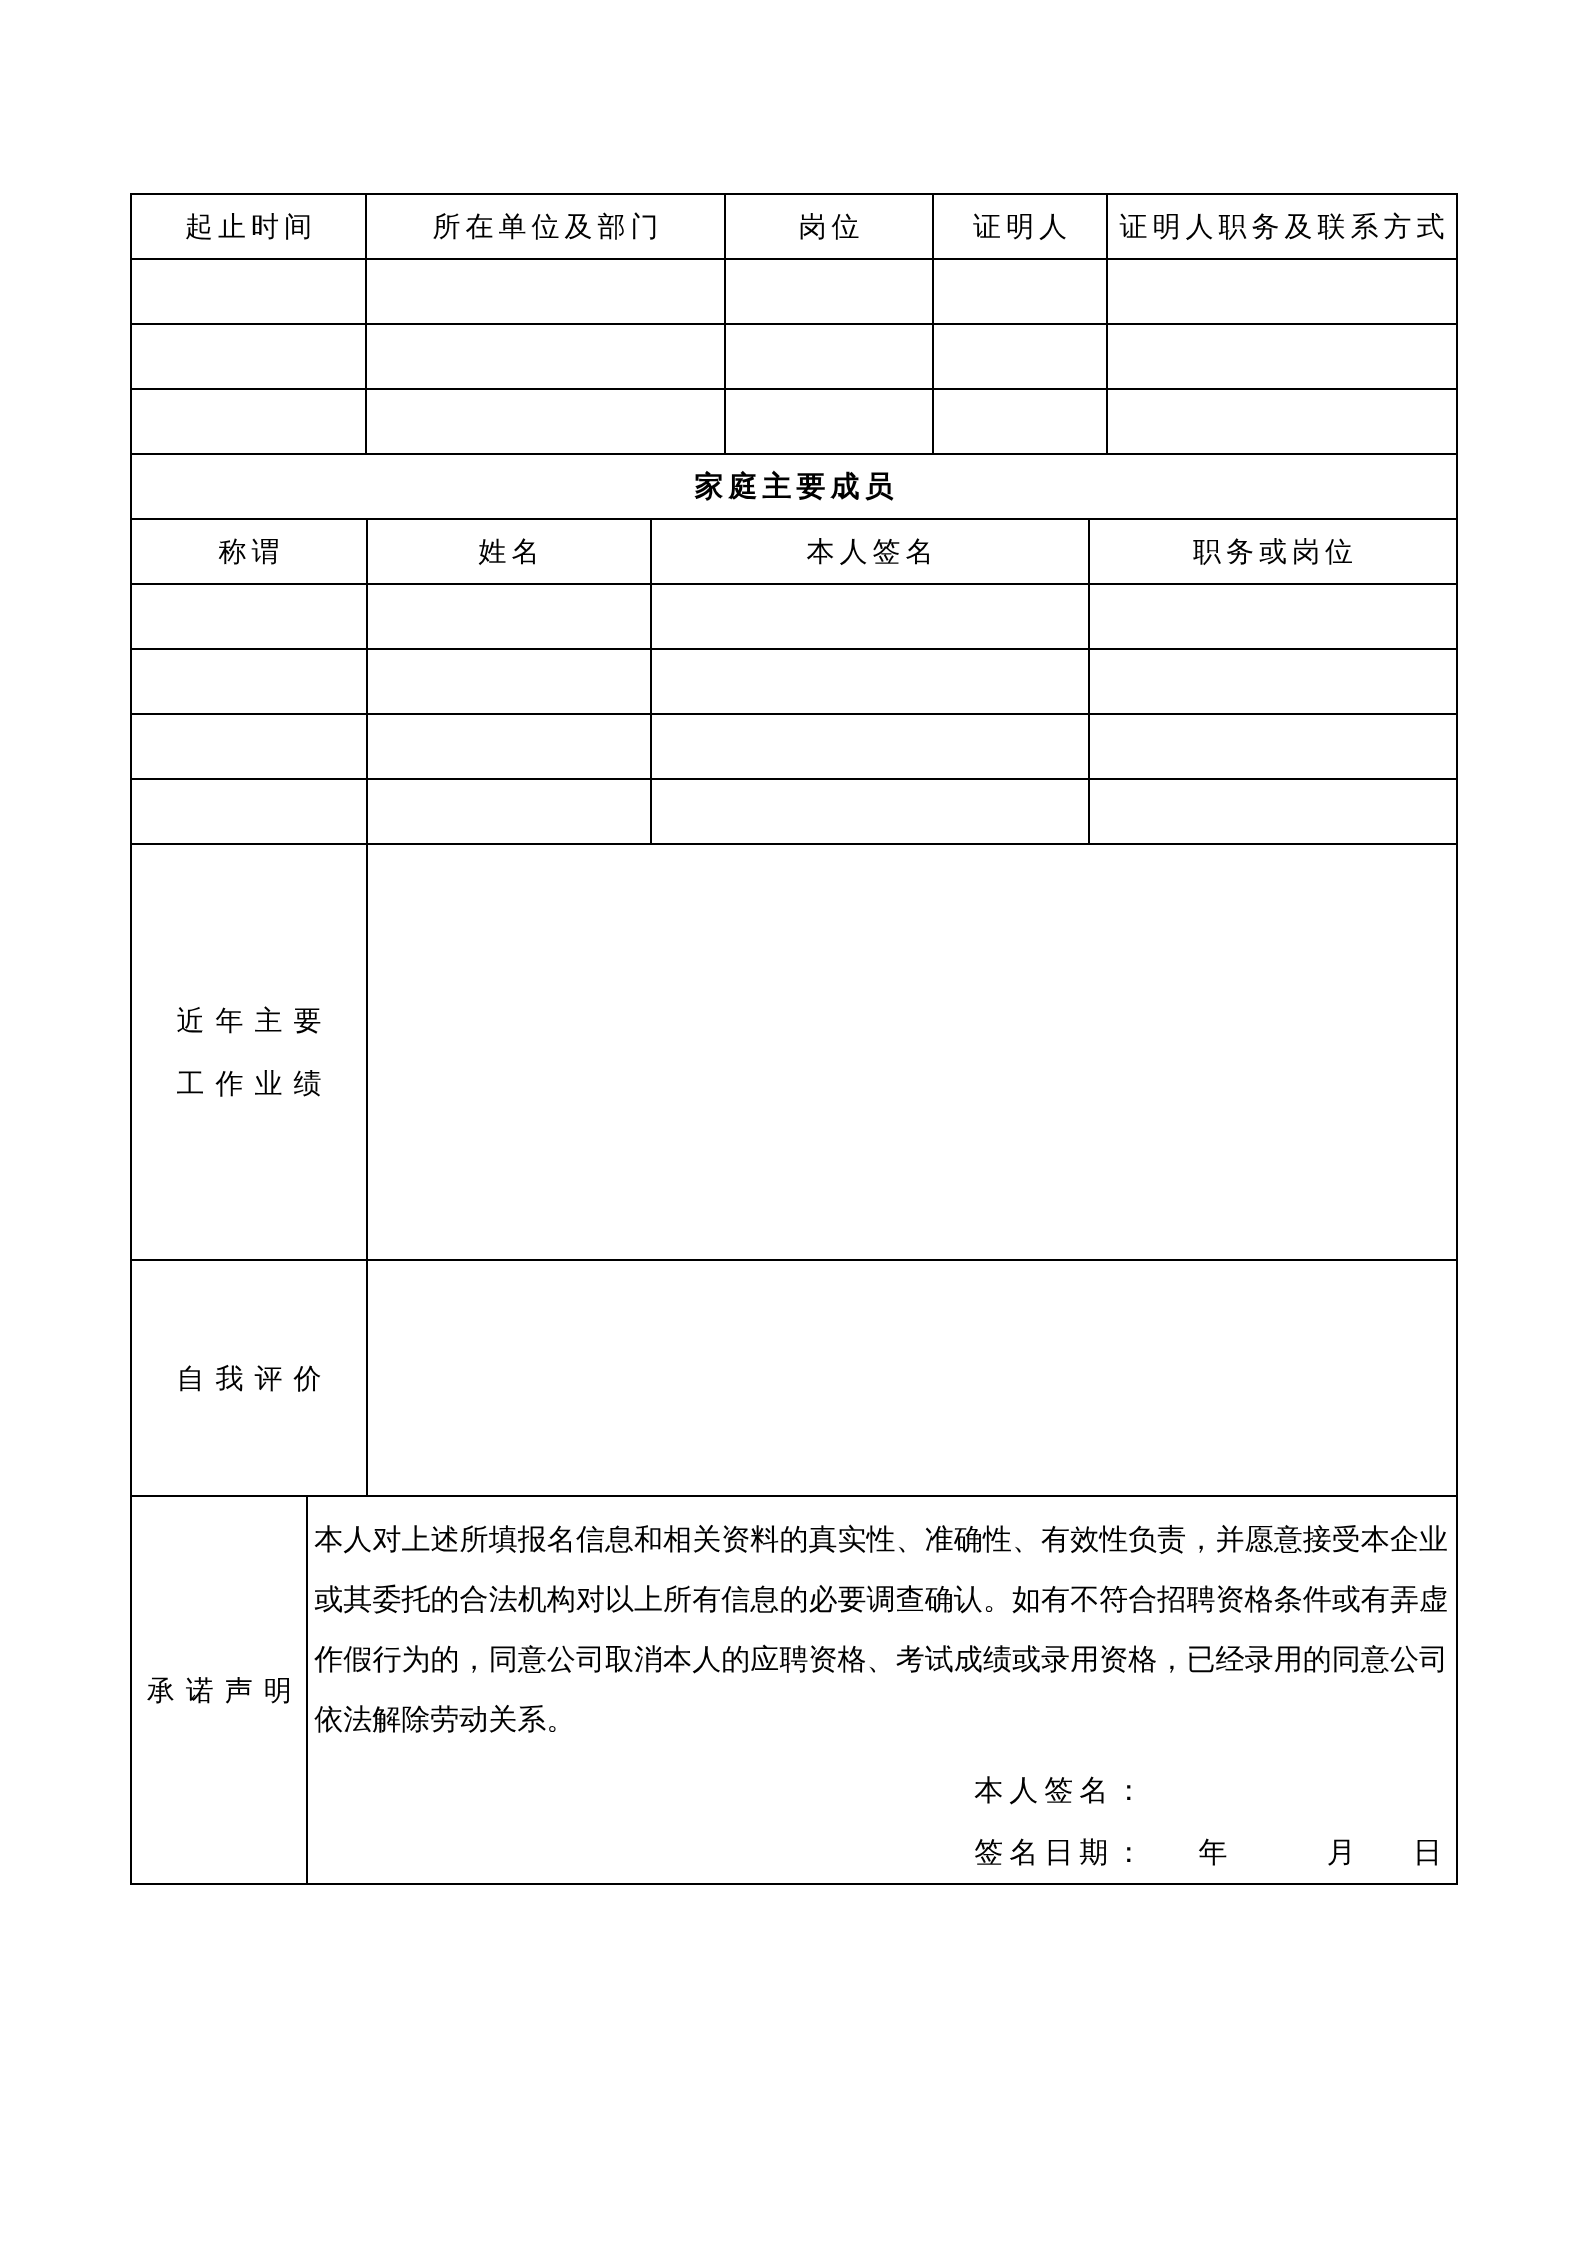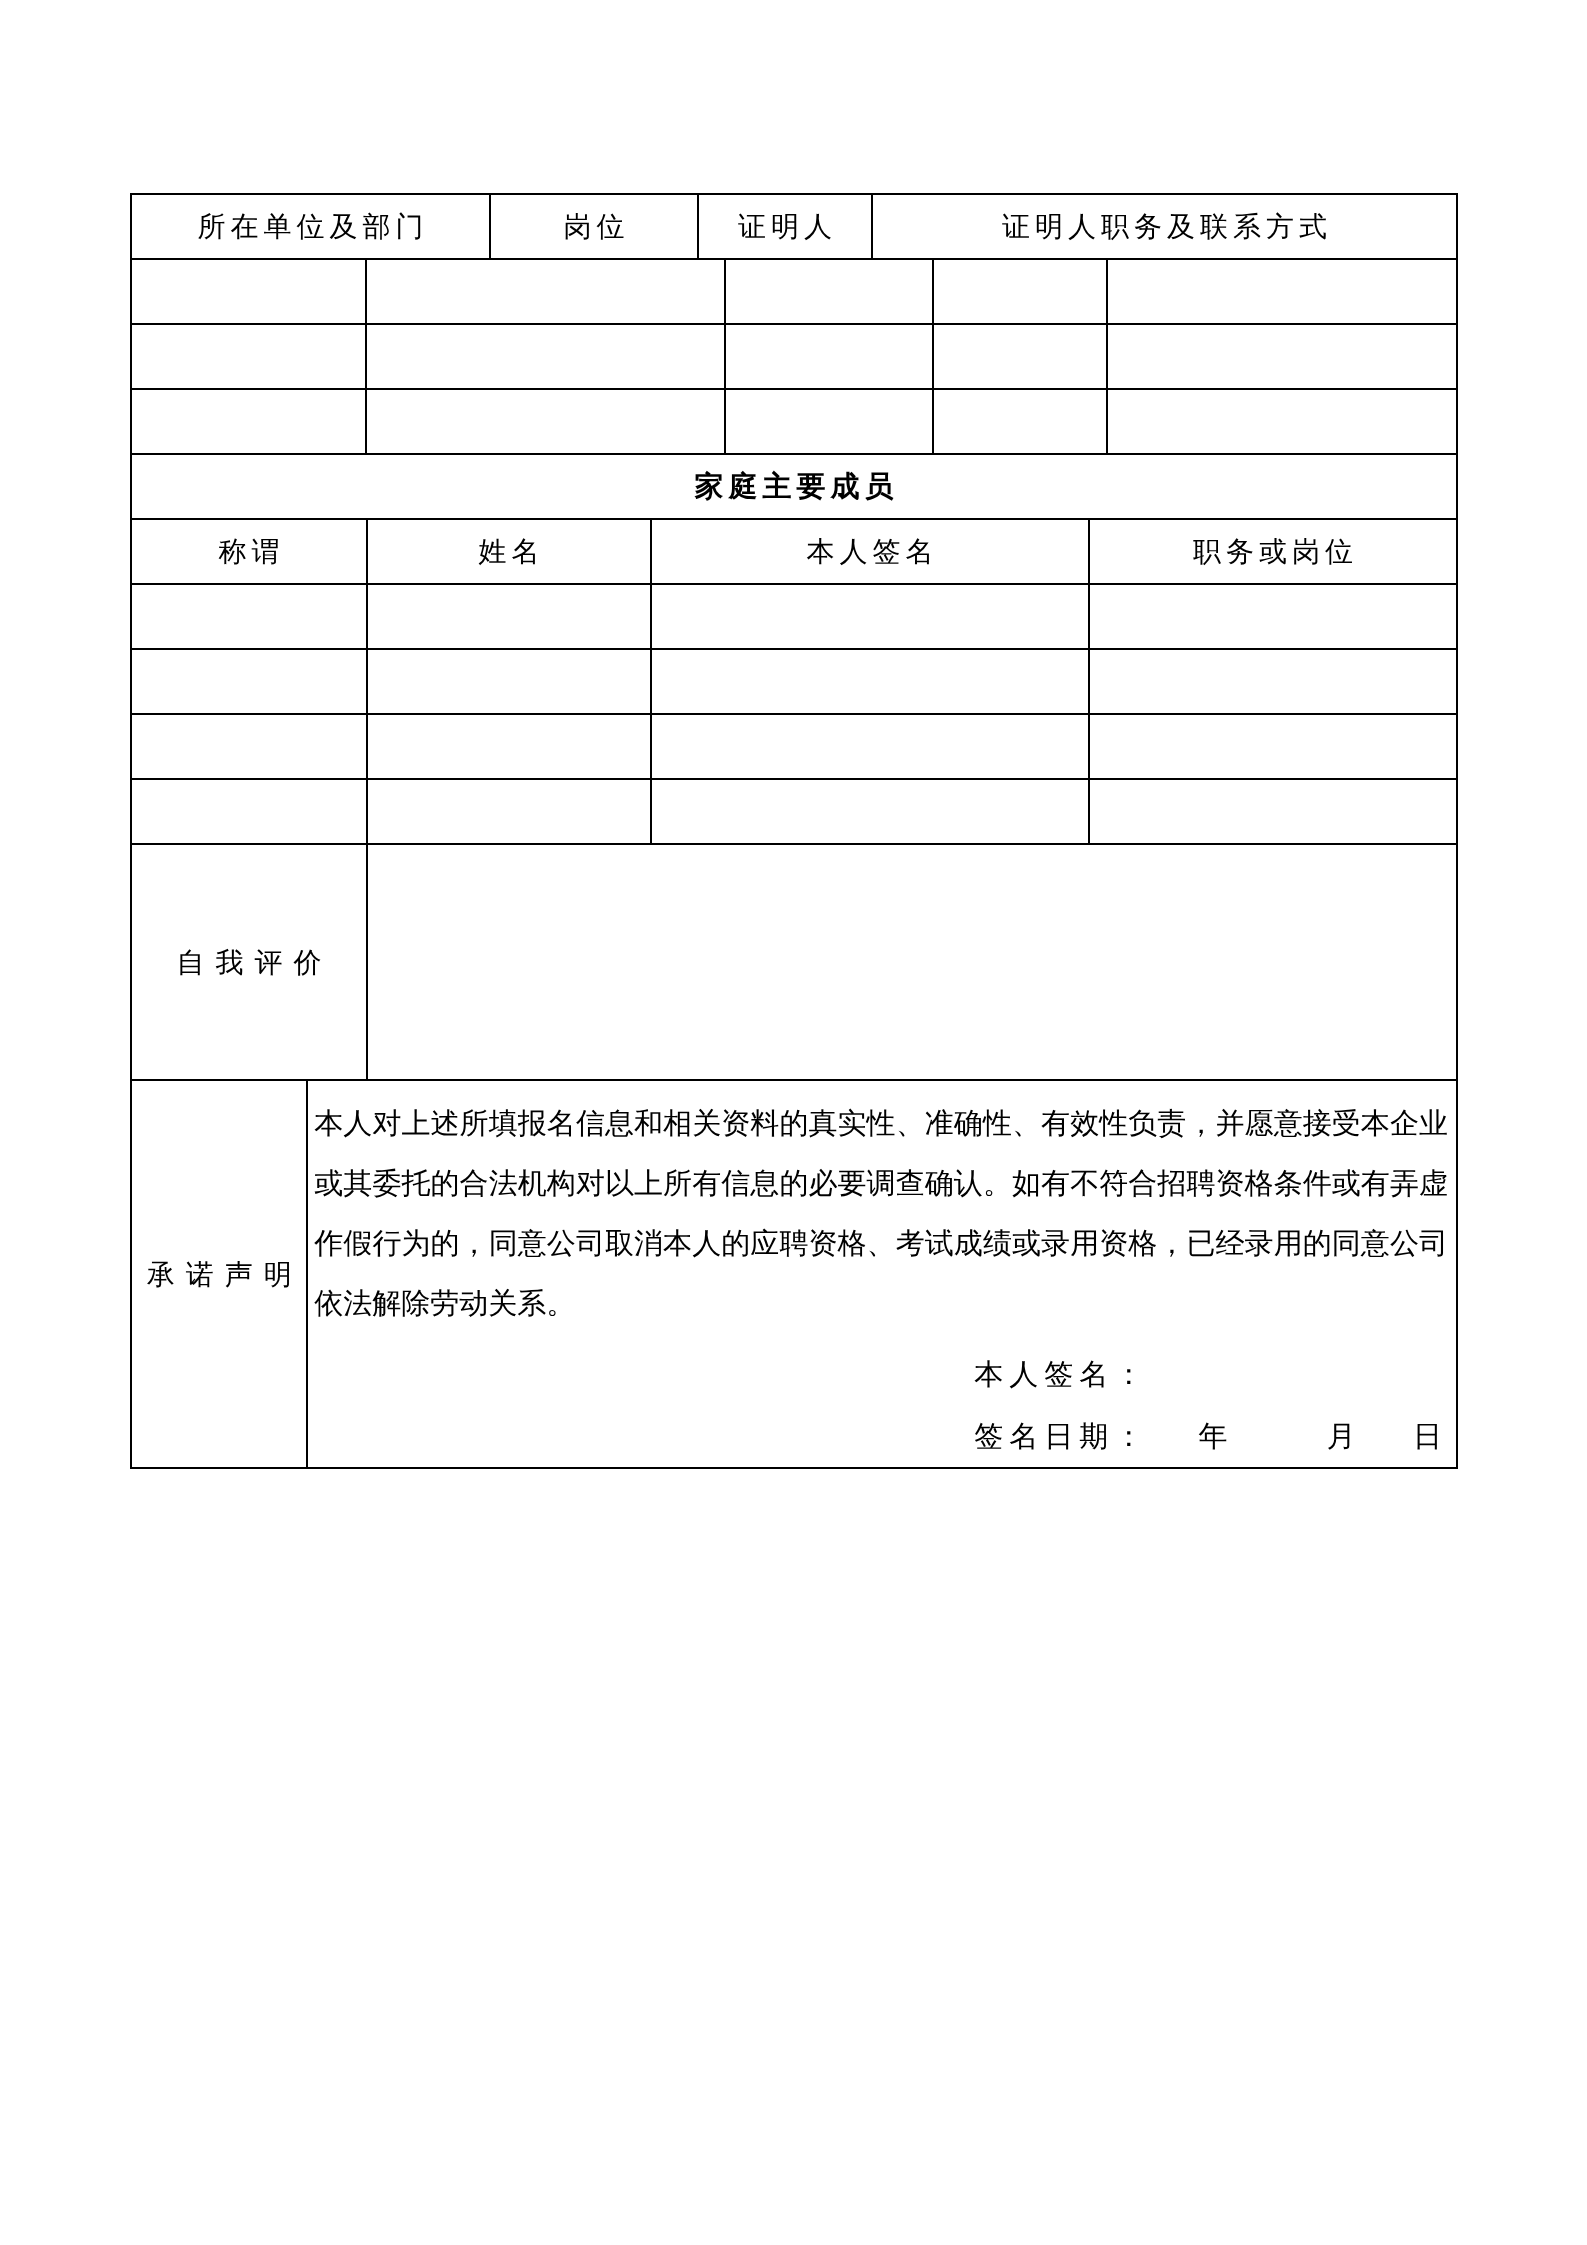--- a/index.html
+++ b/index.html
@@ -111,20 +111,21 @@
   .date-year  { margin-left: 36px; }
   .date-month { margin-left: 80px; }
   .date-day   { margin-left: 38px; }
 </style>
 </head>
 <body>
 
 <div class="sheet">
 
   <div class="trow h65">
+    <div class="cell w1">起止时间</div>
     <div class="cell w2">所在单位及部门</div>
     <div class="cell w3">岗位</div>
     <div class="cell w4">证明人</div>
     <div class="cell">证明人职务及联系方式</div>
   </div>
 
   <div class="trow h65">
     <div class="cell w1"></div>
     <div class="cell w2"></div>
     <div class="cell w3"></div>
@@ -173,20 +174,27 @@
     <div class="cell f3"></div>
     <div class="cell"></div>
   </div>
   <div class="trow h65">
     <div class="cell f1"></div>
     <div class="cell f2"></div>
     <div class="cell f3"></div>
     <div class="cell"></div>
   </div>
 
+  <div class="big-row ach-row">
+    <div class="big-label">
+      <span>近年主要</span>
+      <span>工作业绩</span>
+    </div>
+    <div class="big-content"></div>
+  </div>
 
   <div class="big-row eval-row">
     <div class="big-label">
       <span>自我评价</span>
     </div>
     <div class="big-content"></div>
   </div>
 
   <div class="big-row decl-row">
     <div class="big-label">

